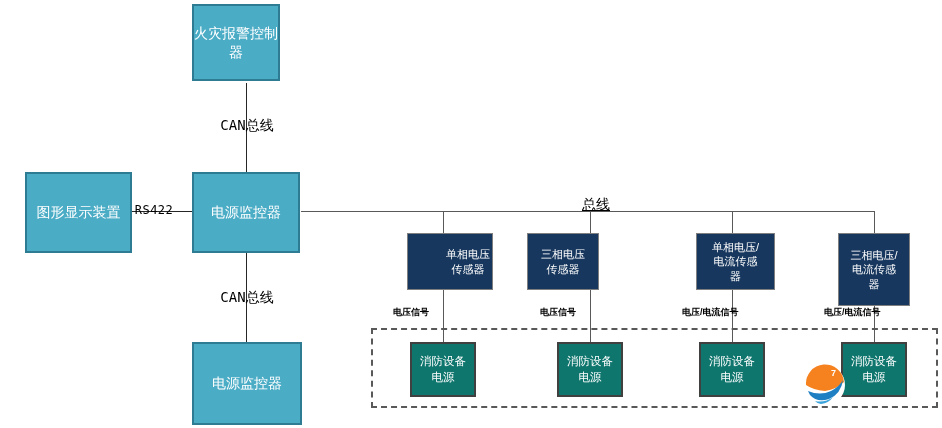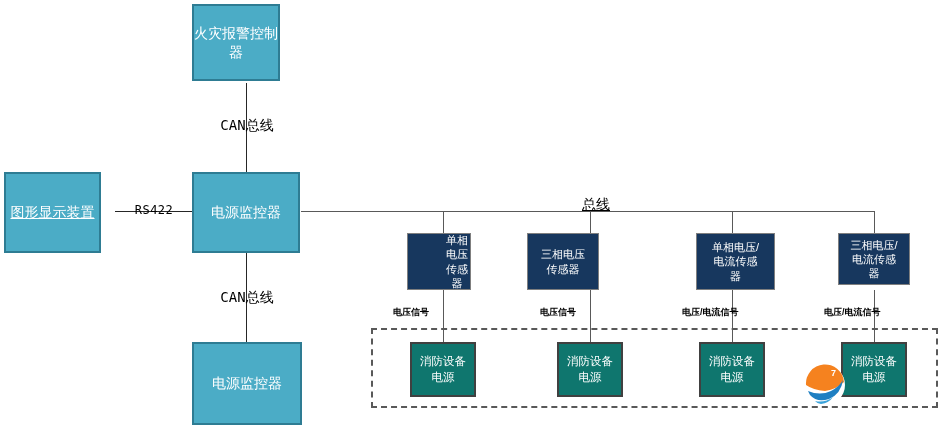--- a/index.html
+++ b/index.html
@@ -117,34 +117,34 @@
 
   <div class="line gray" style="left:443px; top:290px; width:1px; height:52px;"></div>
   <div class="line gray" style="left:590px; top:290px; width:1px; height:52px;"></div>
   <div class="line gray" style="left:732px; top:290px; width:1px; height:52px;"></div>
   <div class="line gray" style="left:874px; top:290px; width:1px; height:52px;"></div>
 
   <div class="dashed-rect"></div>
 
   <div class="box cyan" style="left:192px; top:4px;   width:88px; height:77px;">火灾报警控制器</div>
 
-  <div class="box cyan" style="left:4px;   top:172px; width:97px; height:81px;text-decoration:underline;">图形显示装置</div>
+  <div class="box cyan" style="left:25px;   top:172px; width:107px; height:81px;">图形显示装置</div>
 
   <div class="box cyan" style="left:192px; top:172px; width:108px; height:81px;">电源监控器</div>
 
   <div class="box cyan" style="left:192px; top:342px; width:110px; height:83px;">电源监控器</div>
 
-  <div class="box navy" style="left:407px; top:233px; width:64px; height:57px;padding-left:36px;">单相电压
+  <div class="box navy" style="left:407px; top:233px; width:86px; height:57px;padding-left:36px;">单相电压
 传感器</div>
   <div class="box navy" style="left:527px; top:233px; width:72px; height:57px;">三相电压
 传感器</div>
   <div class="box navy" style="left:696px; top:233px; width:79px; height:57px;">单相电压/
 电流传感
 器</div>
-  <div class="box navy" style="left:838px; top:233px; width:72px; height:52px;">三相电压/
+  <div class="box navy" style="left:838px; top:233px; width:72px; height:73px;">三相电压/
 电流传感
 器</div>
 
   <div class="box red" style="left:410px; top:342px; width:66px; height:55px;">消防设备
 电源</div>
   <div class="box red" style="left:557px; top:342px; width:66px; height:55px;">消防设备
 电源</div>
   <div class="box red" style="left:699px; top:342px; width:66px; height:55px;">消防设备
 电源</div>
   <div class="box red" style="left:841px; top:342px; width:66px; height:55px;">消防设备

